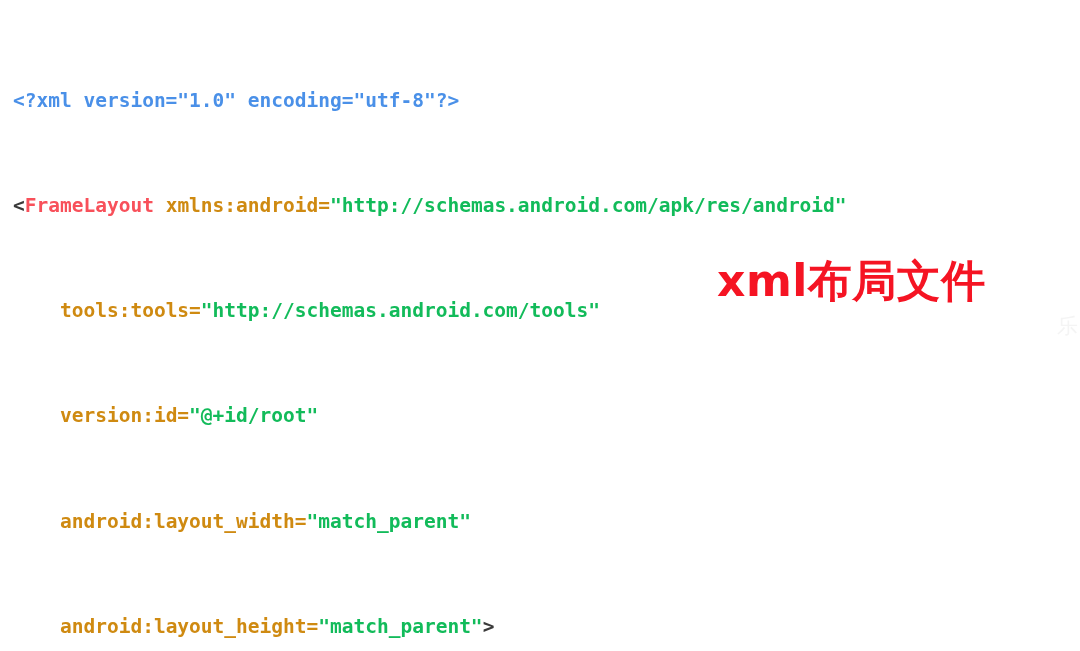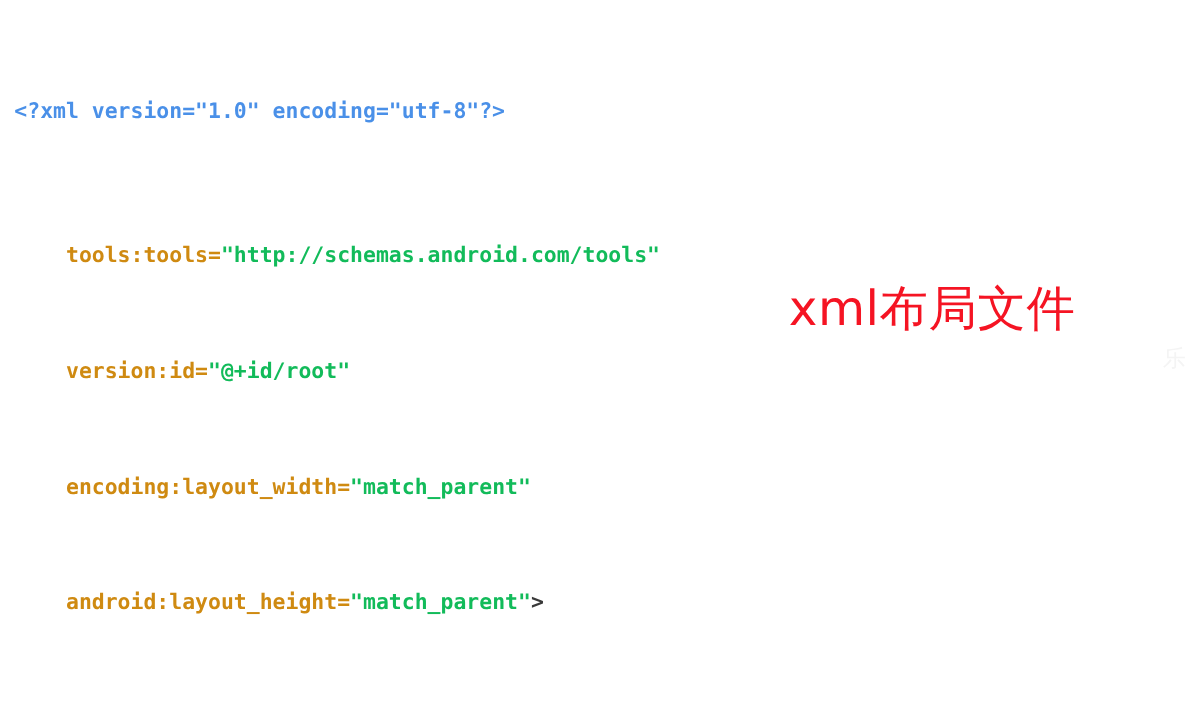--- a/index.html
+++ b/index.html
@@ -48,21 +48,21 @@
   .c-str   { color: #12bb5a; }
 
   
   #annotation {
     position: absolute;
     left: 717px;
     top: 255px;
     font-family: "DejaVu Sans", "Liberation Sans", sans-serif;
     font-size: 44px;
     line-height: 52px;
-    font-weight: 400;
+    font-weight: 700;
     color: #f51423;
     white-space: nowrap;
     letter-spacing: 0.5px;
   }
 
   
   #watermark {
     position: absolute;
     right: 2px;
     top: 312px;
@@ -75,26 +75,27 @@
 </style>
 </head>
 <body>
 
 <div id="code-surface">
 
   <div id="code-block">
 
     <span class="ln"><span class="c-decl">&lt;?xml version="1.0" encoding="utf-8"?&gt;</span></span>
 
+    <span class="ln"><span class="c-punct">&lt;</span><span class="c-tag">FrameLayout</span><span class="c-punct"> </span><span class="c-attr">xmlns:android=</span><span class="c-str">"http://schemas.android.com/apk/res/android"</span></span>
 
     <span class="ln"><span class="c-punct">    </span><span class="c-attr">tools:tools=</span><span class="c-str">"http://schemas.android.com/tools"</span></span>
 
     <span class="ln"><span class="c-punct">    </span><span class="c-attr">version:id=</span><span class="c-str">"@+id/root"</span></span>
 
-    <span class="ln"><span class="c-punct">    </span><span class="c-attr">encoding:layout_width=</span><span class="c-str">"match_parent"</span></span>
+    <span class="ln"><span class="c-punct">    </span><span class="c-attr">android:layout_width=</span><span class="c-str">"match_parent"</span></span>
 
     <span class="ln"><span class="c-punct">    </span><span class="c-attr">android:layout_height=</span><span class="c-str">"match_parent"</span><span class="c-punct">&gt;</span></span>
 
     
 
     
 
     
 
     

